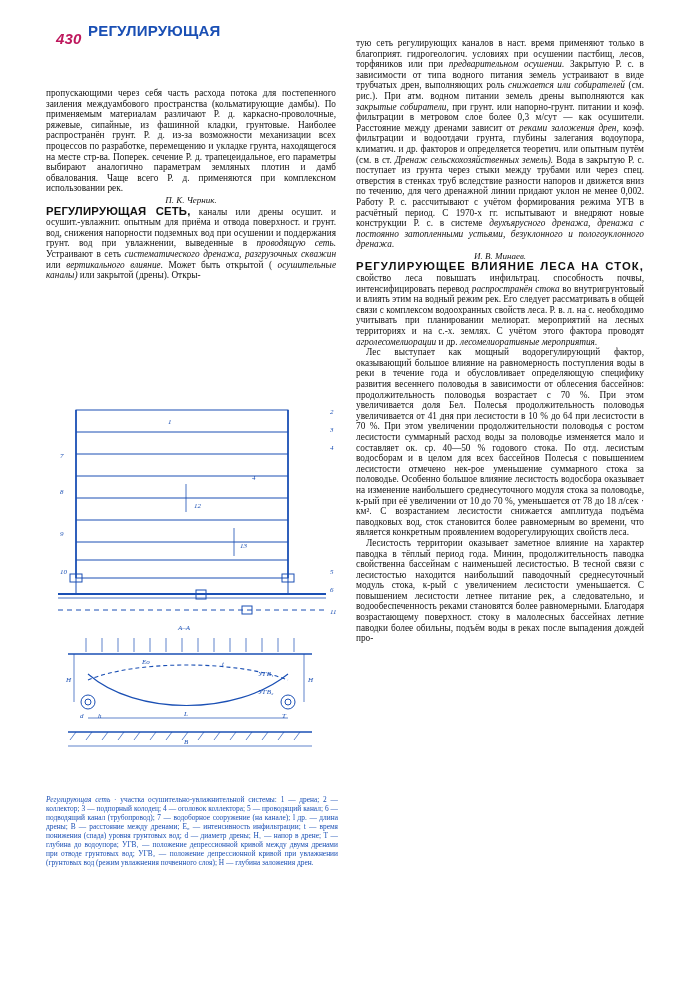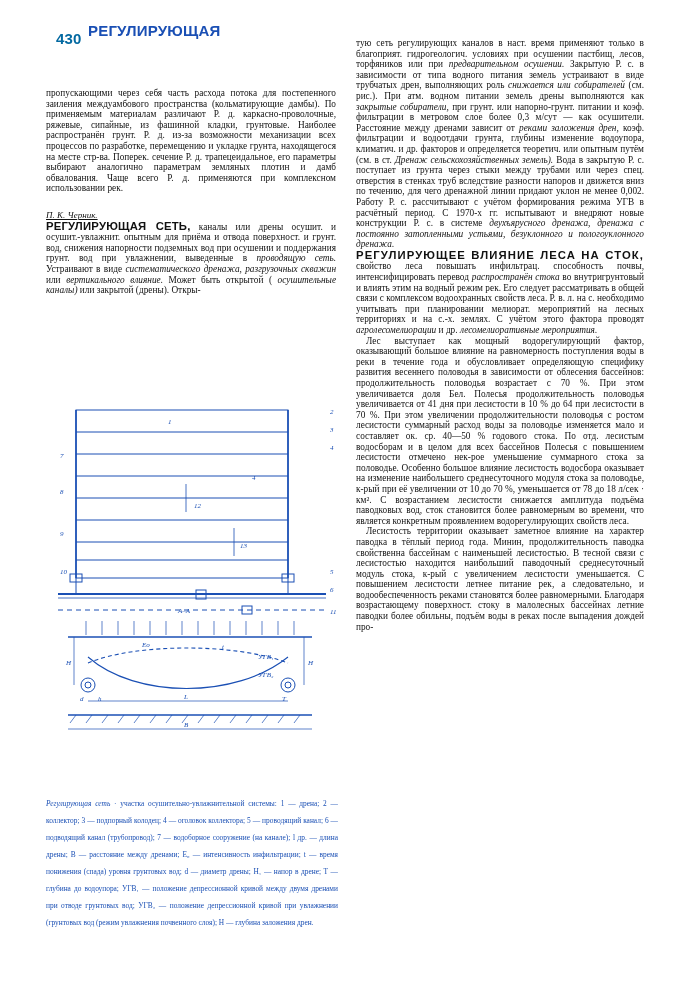--- a/index.html
+++ b/index.html
@@ -12,22 +12,23 @@
     overflow:hidden;
   }
   .page{position:absolute;left:0;top:0;width:682px;height:1000px;}
 
   .page-number{
     position:absolute;
     left:56px;top:30px;
     font-family:"Liberation Sans", sans-serif;
     font-weight:bold;
     font-size:15px;
-    color:#0369a1;
+    color:#be185d;
     letter-spacing:0.2px;
+    font-style:italic;
   }
 
   .col{
     position:absolute;
     font-size:9.3px;
     line-height:10.6px;
     text-align:justify;
     hyphens:auto;
   }
   .col-left{left:46px;top:88px;width:290px;}
@@ -39,33 +40,33 @@
   .hdr{
     font-family:"Liberation Sans", sans-serif;
     font-weight:bold;
     font-size:11.3px;
     letter-spacing:0.2px;
     display:inline;
     margin-top:25px;
   }
   .it{font-style:italic;}
   .sp{letter-spacing:1.1px;}
-  .sign{display:block;text-align:left;font-style:italic;font-size:9px;margin-top:16px;text-decoration:underline;}
+  .sign{display:block;text-align:center;font-style:italic;font-size:9px;margin-top:1px;}
 
   
   .fig-top{
     position:absolute;left:46px;top:388px;width:292px;height:240px;
     background:#ffffff;
   }
   .fig-bottom{
-    position:absolute;left:46px;top:603px;width:292px;height:148px;
+    position:absolute;left:46px;top:620px;width:292px;height:148px;
   }
   .fig-caption{
     position:absolute;left:46px;top:795px;width:292px;
-    font-size:7.4px;line-height:17px;text-align:justify;
+    font-size:7.4px;line-height:9px;text-align:justify;
     color:#1a4fb4;
     font-family:"Liberation Serif", serif;
   }
   .fig-caption .cap-lead{font-style:italic;}
   svg{display:block;}
 </style>
 </head>
 <body>
 
 <div class="page">
@@ -73,21 +74,21 @@
   <div class="page-number">430</div>
   <div style="position:absolute;left:88px;top:22px;font-family:'Liberation Sans',sans-serif;font-weight:bold;font-size:15px;color:#1a4fb4;letter-spacing:0.2px;">РЕГУЛИРУЮЩАЯ</div>
 
   <div class="col col-left">
     <p class="noind">пропускающими через себя часть расхода потока для постепенного заиления междуамбового пространства (кольматирующие дамбы). По применяемым материалам различают Р. д. каркасно-проволочные, ряжевые, сипайные, из фашинной кладки, грунтовые. Наиболее распространён грунт. Р. д. из-за возможности механизации всех процессов по разработке, перемещению и укладке грунта, находящегося на месте стр-ва. Поперек. сечение Р. д. трапецеидальное, его параметры выбирают аналогично параметрам земляных плотин и дамб обвалования. Чаще всего Р. д. применяются при комплексном использовании рек.</p>
     <span class="sign">П. К. Черник.</span>
     <p class="noind">
       <span class="hdr">РЕГУЛИРУЮЩАЯ СЕТЬ,</span>
       <span>каналы или дрены осушит. и осушит.-увлажнит. опытным для приёма и отвода поверхност. и грунт. вод, снижения напорности подземных вод при осушении и поддержания грунт. вод при увлажнении, выведенные в</span>
       <span class="it">проводящую сеть.</span>
-      <span>Устраивают в виде</span>
+      <span>Устраивают в сеть</span>
       <span class="it">систематического дренажа, разгрузочных скважин</span>
       <span>или</span>
       <span class="it">вертикального влияние.</span>
       <span>Может быть открытой (</span>
       <span class="it">осушительные каналы)</span>
       <span>или закрытой (дрены). Откры-</span>
     </p>
   </div>
 
   <div class="fig-top">
@@ -223,25 +224,26 @@
   <div class="col col-right">
     <p class="noind">
       <span>тую сеть регулирующих каналов в наст. время применяют только в благоприят. гидрогеологич. условиях при осушении пастбищ, лесов, торфяников или при</span>
       <span class="it">предварительном осушении.</span>
       <span>Закрытую Р. с. в зависимости от типа водного питания земель устраивают в виде трубчатых дрен, выполняющих роль</span>
       <span class="it">снижается или собирателей</span>
       <span>(см. рис.). При атм. водном питании земель дрены выполняются как</span>
       <span class="it">закрытые собиратели,</span>
       <span>при грунт. или напорно-грунт. питании и коэф. фильтрации в метровом слое более 0,3 м/сут — как осушители. Расстояние между дренами зависит от</span>
       <span class="it">реками заложения дрен,</span>
-      <span>коэф. фильтрации и водоотдачи грунта, глубины изменение водоупора, климатич. и др. факторов и определяется теоретич. или опытным путём (см. в ст.</span>
+      <span>коэф. фильтрации и водоотдачи грунта, глубины залегания водоупора, климатич. и др. факторов и определяется теоретич. или опытным путём (см. в ст.</span>
       <span class="it">Дренаж сельскохозяйственных земель).</span>
       <span>Вода в закрытую Р. с. поступает из грунта через стыки между трубами или через спец. отверстия в стенках труб вследствие разности напоров и движется вниз по течению, для чего дренажной линии придают уклон не менее 0,002. Работу Р. с. рассчитывают с учётом формирования режима УГВ в расчётный период. С 1970-х гг. испытывают и внедряют новые конструкции Р. с. в системе</span>
       <span class="it">двухъярусного дренажа, дренажа с постоянно затопленными устьями, безуклонного и пологоуклонного дренажа.</span>
     </p>
+    <span class="sign">И. В. Минаев.</span>
 
     <p class="noind">
       <span class="hdr sp">РЕГУЛИРУЮЩЕЕ ВЛИЯНИЕ ЛЕСА НА СТОК,</span>
       <span>свойство леса повышать инфильтрац. способность почвы, интенсифицировать перевод</span>
       <span class="it">распространён стока</span>
       <span>во внутригрунтовый и влиять этим на водный режим рек. Его следует рассматривать в общей связи с комплексом водоохранных свойств леса. Р. в. л. на с. необходимо учитывать при планировании мелиорат. мероприятий на лесных территориях и на с.-х. землях. С учётом этого фактора проводят</span>
       <span class="it">агролесомелиорации</span>
       <span>и др.</span>
       <span class="it">лесомелиоративные мероприятия.</span>
     </p>

